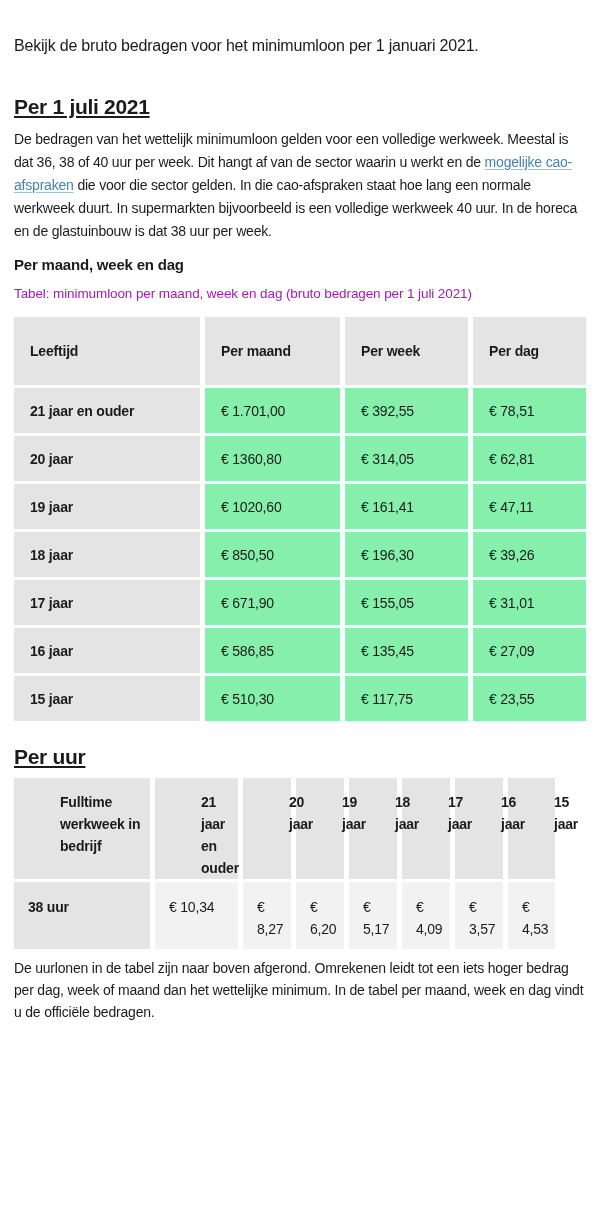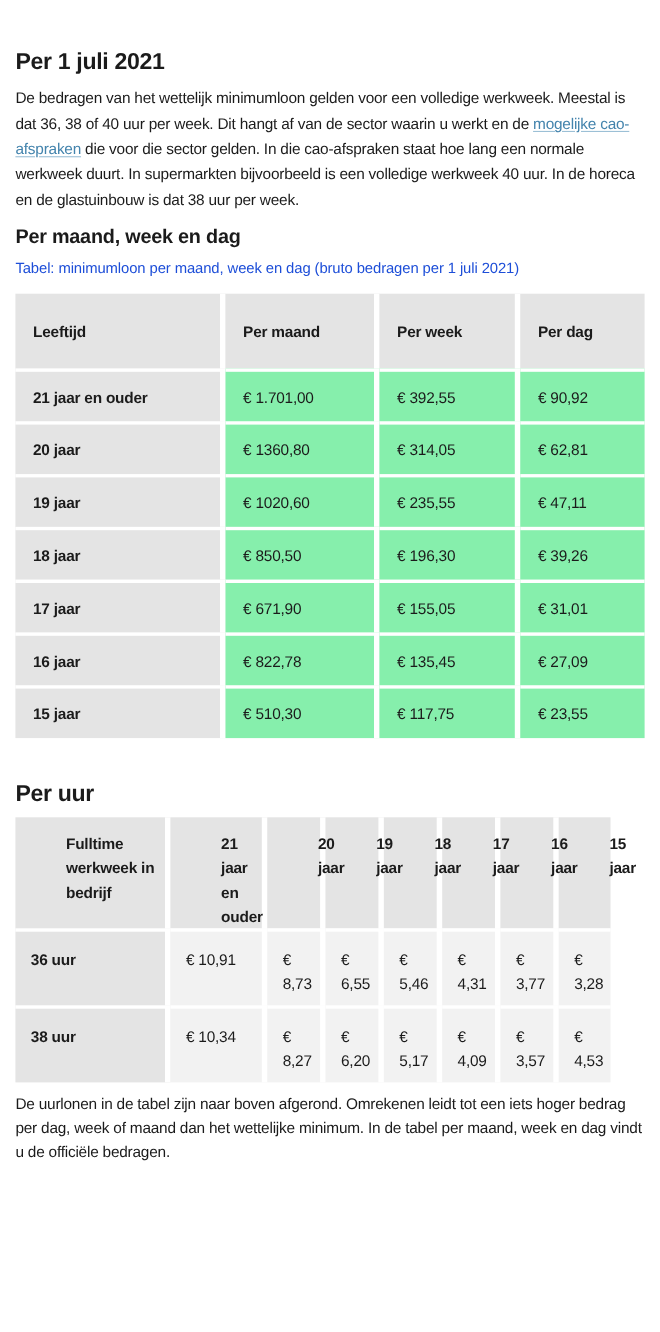--- a/index.html
+++ b/index.html
@@ -23,48 +23,49 @@
     margin-top: 26px;
     font-size: 16px;
     line-height: 24px;
     letter-spacing: -0.2px;
   }
   h2.section-heading {
     font-size: 21px;
     line-height: 26px;
     font-weight: bold;
     letter-spacing: -0.3px;
+    text-decoration: underline;
   }
   h2.juli { margin-top: 36px; }
-  h2.uur  { margin-top: 38px; }
+  h2.uur  { margin-top: 23px; }
   p.body-text {
     margin-top: 8px;
     font-size: 14px;
     line-height: 23px;
     letter-spacing: -0.2px;
   }
   a.text-link {
     color: #4484ad;
     text-decoration: underline;
     text-decoration-color: #9cc0d6;
     text-underline-offset: 2px;
     cursor: pointer;
   }
   h3.table-heading {
     margin-top: 12px;
-    font-size: 18px;
+    font-size: 15px;
     line-height: 20px;
     font-weight: bold;
     letter-spacing: -0.2px;
   }
   p.table-caption {
     margin-top: 8px;
     font-size: 13.5px;
     line-height: 21px;
-    color: #1d4ed8;
+    color: #a21caf;
     letter-spacing: -0.1px;
   }
   table {
     border-collapse: separate;
     border-spacing: 0;
     table-layout: fixed;
     font-size: 14px;
   }
   th, td { box-sizing: border-box; text-align: left; font-weight: normal; letter-spacing: -0.2px; }
 
@@ -112,20 +113,21 @@
     line-height: 22px;
     letter-spacing: -0.2px;
   }
 </style>
 </head>
 <body>
 
 <div class="page">
 
 
+  <p class="intro">Bekijk de bruto bedragen voor het minimumloon per 1 januari 2021.</p>
 
   <h2 class="section-heading juli">Per 1 juli 2021</h2>
 
   <p class="body-text"><span>De bedragen van het wettelijk minimumloon gelden voor een volledige werkweek. Meestal is dat 36, 38 of 40 uur per week. Dit hangt af van de sector waarin u werkt en de </span><a class="text-link">mogelijke cao-afspraken</a><span> die voor die sector gelden. In die cao-afspraken staat hoe lang een normale werkweek duurt. In supermarkten bijvoorbeeld is een volledige werkweek 40 uur. In de horeca en de glastuinbouw is dat 38 uur per week.</span></p>
 
   <h3 class="table-heading">Per maand, week en dag</h3>
 
   <p class="table-caption">Tabel: minimumloon per maand, week en dag (bruto bedragen per 1 juli 2021)</p>
 
   <table class="t-monthly">
@@ -141,49 +143,49 @@
         <th>Per maand</th>
         <th>Per week</th>
         <th>Per dag</th>
       </tr>
     </thead>
     <tbody>
       <tr>
         <th>21 jaar en ouder</th>
         <td>€ 1.701,00</td>
         <td>€ 392,55</td>
-        <td>€ 90,92</td>
+        <td>€ 78,51</td>
       </tr>
       <tr>
         <th>20 jaar</th>
         <td>€ 1360,80</td>
         <td>€ 314,05</td>
         <td>€ 62,81</td>
       </tr>
       <tr>
         <th>19 jaar</th>
         <td>€ 1020,60</td>
-        <td>€ 235,55</td>
+        <td>€ 161,41</td>
         <td>€ 47,11</td>
       </tr>
       <tr>
         <th>18 jaar</th>
         <td>€ 850,50</td>
         <td>€ 196,30</td>
         <td>€ 39,26</td>
       </tr>
       <tr>
         <th>17 jaar</th>
         <td>€ 671,90</td>
         <td>€ 155,05</td>
         <td>€ 31,01</td>
       </tr>
       <tr>
         <th>16 jaar</th>
-        <td>€ 822,78</td>
+        <td>€ 586,85</td>
         <td>€ 135,45</td>
         <td>€ 27,09</td>
       </tr>
       <tr>
         <th>15 jaar</th>
         <td>€ 510,30</td>
         <td>€ 117,75</td>
         <td>€ 23,55</td>
       </tr>
     </tbody>
@@ -210,30 +212,20 @@
         <th>20 jaar</th>
         <th>19 jaar</th>
         <th>18 jaar</th>
         <th>17 jaar</th>
         <th>16 jaar</th>
         <th>15 jaar</th>
       </tr>
     </thead>
     <tbody>
       <tr>
-        <th>36 uur</th>
-        <td>€ 10,91</td>
-        <td>€ 8,73</td>
-        <td>€ 6,55</td>
-        <td>€ 5,46</td>
-        <td>€ 4,31</td>
-        <td>€ 3,77</td>
-        <td>€ 3,28</td>
-      </tr>
-      <tr>
         <th>38 uur</th>
         <td>€ 10,34</td>
         <td>€ 8,27</td>
         <td>€ 6,20</td>
         <td>€ 5,17</td>
         <td>€ 4,09</td>
         <td>€ 3,57</td>
         <td>€ 4,53</td>
       </tr>
     </tbody>

